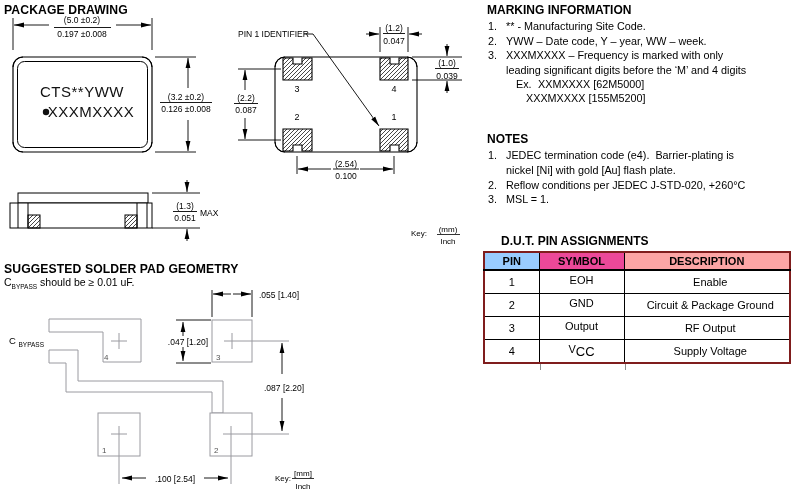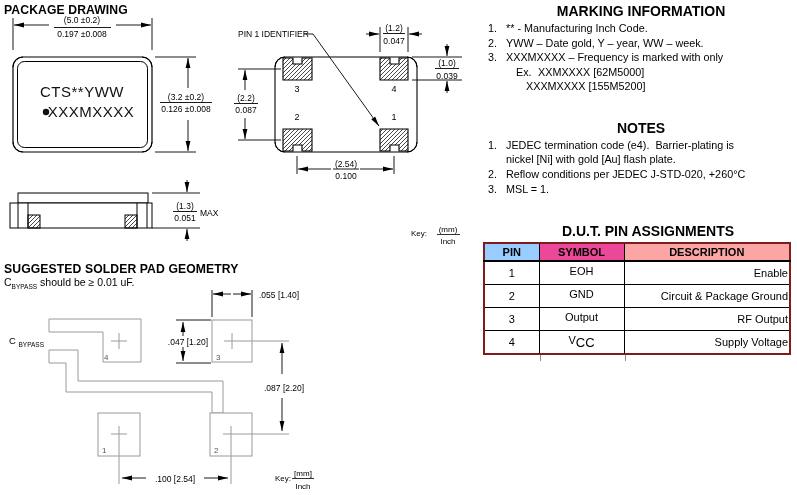--- a/index.html
+++ b/index.html
@@ -4,35 +4,35 @@
 <style>
   html,body{margin:0;padding:0;background:#fff;}
   #page{position:relative;width:797px;height:495px;background:#fff;overflow:hidden;
         font-family:"Liberation Sans",sans-serif;color:#000;}
   svg{position:absolute;font-family:"Liberation Sans",sans-serif;}
   .h-title{position:absolute;font-size:12.2px;font-weight:bold;letter-spacing:.1px;white-space:nowrap;}
   #subtitle{position:absolute;left:4px;top:276px;font-size:10.5px;white-space:nowrap;}
   #subtitle sub,#cbypass sub{font-size:6.5px;}
   #cbypass{position:absolute;left:9px;top:335px;font-size:9.5px;white-space:nowrap;}
   .right-col{position:absolute;left:483px;top:1px;width:312px;}
-  .right-col h3{font-size:14px;font-weight:bold;margin:2px 0 2px 4px;white-space:nowrap;text-align:center;}
+  .right-col h3{font-size:12px;font-weight:bold;margin:2px 0 2px 4px;white-space:nowrap;}
   .right-col h3.sp{margin-top:27px;}
   .li{display:flex;font-size:10.8px;line-height:14.6px;}
   .li .num{width:18px;padding-left:5px;flex:none;}
   .li .body{flex:1;}
   .line{white-space:pre;}
   .ex-row{display:flex;font-size:10.8px;line-height:14px;}
   .ex-label{width:22px;margin-left:33px;flex:none;}
   .ex2{margin-left:-12px;}
   table{border-collapse:collapse;width:295px;margin-top:2px;border:2px solid #7f1d1d;table-layout:fixed;}
   th,td{border:1.2px solid #000;font-size:11px;overflow:hidden;white-space:nowrap;}
   th{height:14px;font-weight:bold;border-bottom:2.5px solid #000;text-align:center;}
   td{height:20px;}
   td.c{text-align:center;}
-  td.d{padding-left:8px;text-align:right;}
+  td.d{padding-left:8px;text-align:center;}
   col.c1{width:55px;}col.c2{width:85px;}col.c3{width:166px;}
   sub.cc{font-size:13px;}
   .stubs{position:relative;height:7px;width:310px;}
   .stubs i{position:absolute;top:0;width:1px;height:6px;background:#8d8d8d;}
 </style>
 </head>
 <body>
 
 <div id="page">
 
@@ -239,33 +239,34 @@
     <line x1="292" y1="478.5" x2="314" y2="478.5" stroke="#000" stroke-width="0.8"></line>
     <text x="303" y="489" font-size="8" text-anchor="middle">Inch</text>
   </svg>
 
   <div class="right-col">
     <h3>MARKING INFORMATION</h3>
 
     <div class="li">
       <span class="num">1.</span>
       <div class="body">
-          <div class="line">** - Manufacturing Inch Code.</div>
+          <div class="line">** - Manufacturing Site Code.</div>
         </div>
     </div>
     <div class="li">
       <span class="num">2.</span>
       <div class="body">
-          <div class="line">YWW – Date gold, Y – year, WW – week.</div>
+          <div class="line">YWW – Date code, Y – year, WW – week.</div>
         </div>
     </div>
     <div class="li">
       <span class="num">3.</span>
       <div class="body">
         <div class="line">XXXMXXXX – Frequency is marked with only</div>
+        <div class="line">leading significant digits before the ‘M’ and 4 digits</div>
       </div>
     </div>
     <div class="ex-row">
       <span class="ex-label">Ex.</span>
       <div>
         <div class="line">XXMXXXX [62M5000]</div>
         <div class="line ex2">XXXMXXXX [155M5200]</div>
       </div>
     </div>
 

